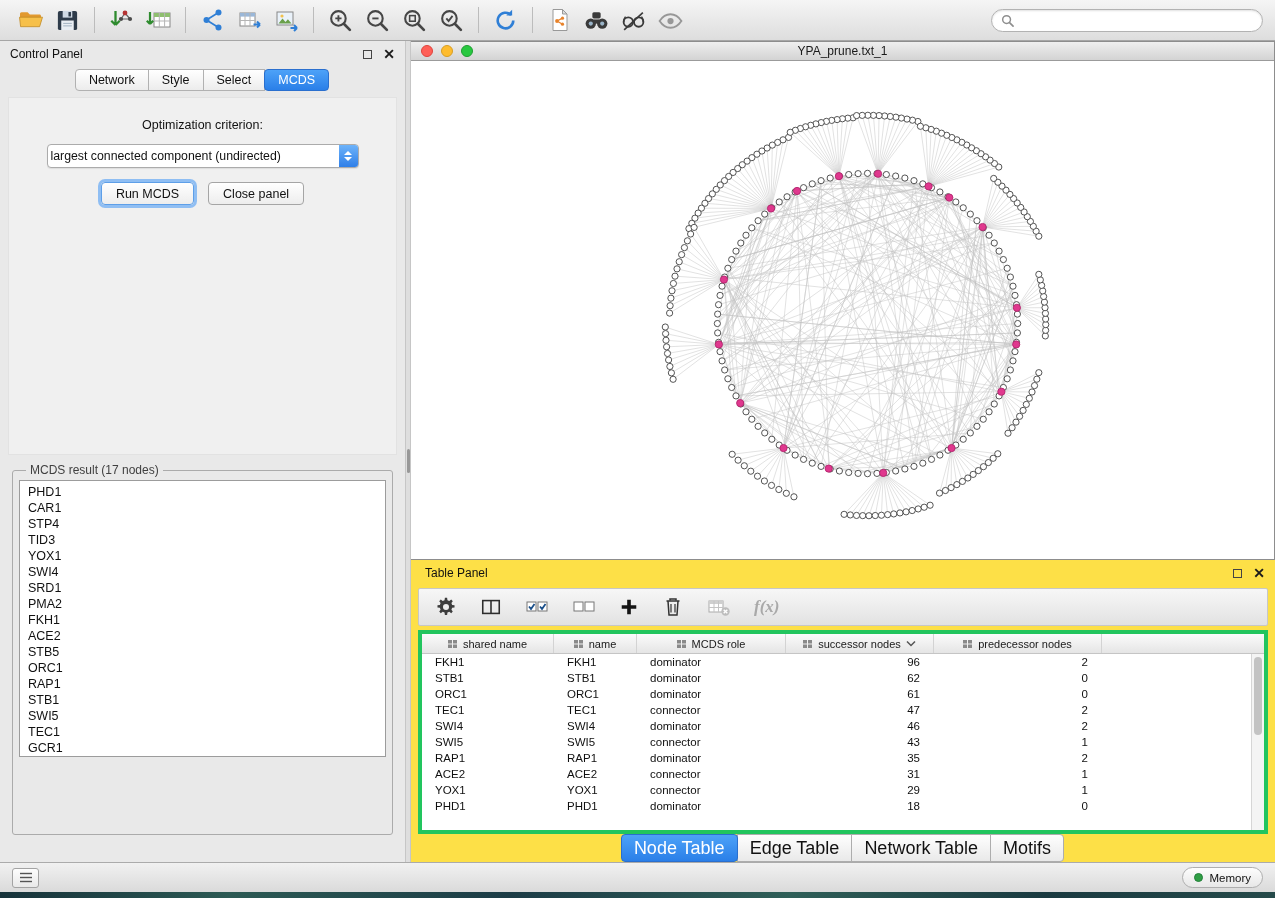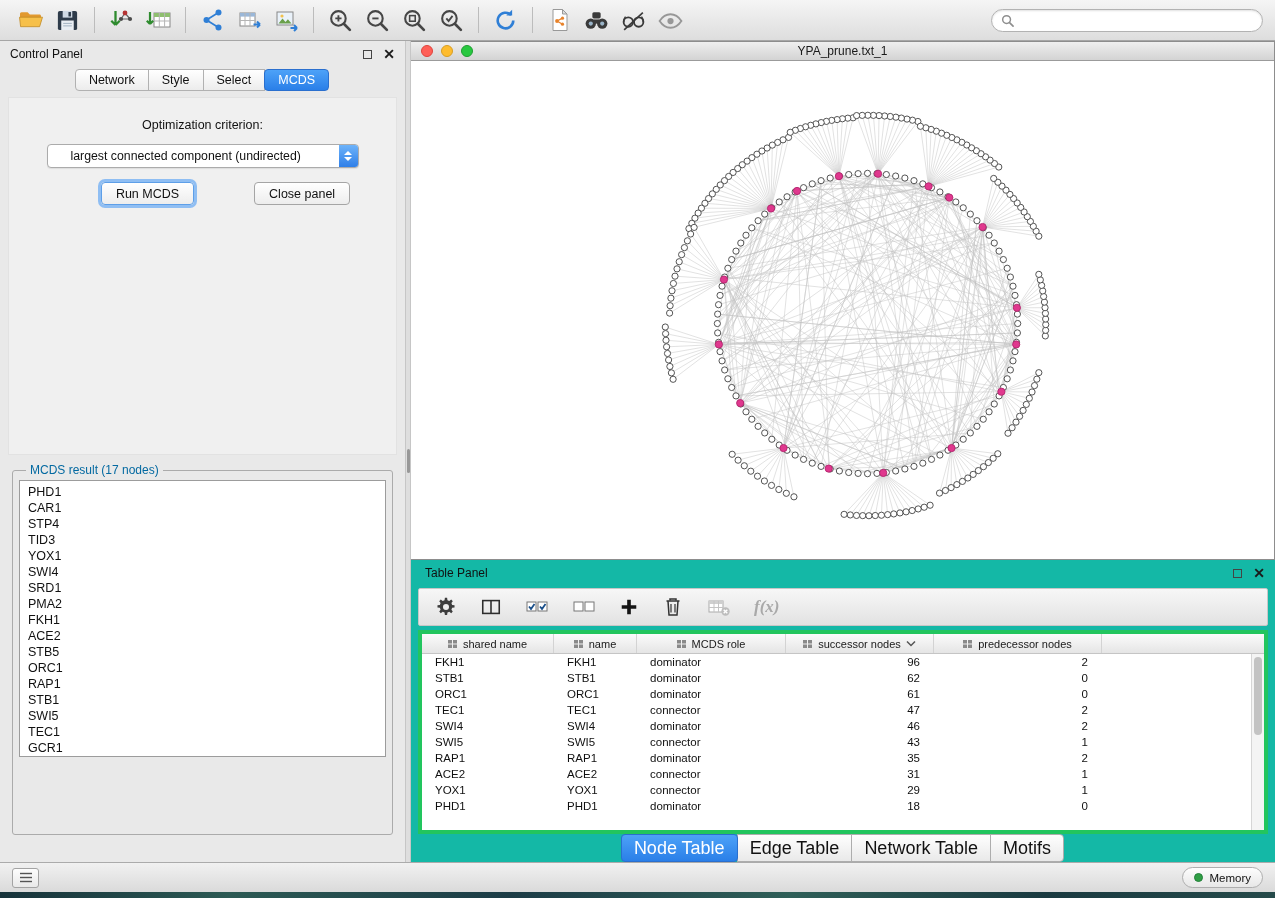--- a/index.html
+++ b/index.html
@@ -24,29 +24,29 @@
   .ph-icons { margin-left: auto; display: flex; align-items: center; gap: 11px; }
   .ph-float { width: 9px; height: 9px; border: 1.5px solid #444; }
   .ph-close { font-size: 14px; font-weight: bold; color: #1a1a1a; line-height: 1; }
   .cp-tabs { display: flex; justify-content: center; margin-top: 2px; }
   .cp-tab { padding: 3px 13px; font-size: 12.5px; color: #111; background: linear-gradient(#ffffff, #ececec); border: 1px solid #b1b1b1; margin-left: -1px; }
   .cp-tab.first { border-radius: 4px 0 0 4px; }
   .cp-tab.active { background: linear-gradient(#4da2f8, #2a7fe8); color: #fff; border-color: #2a6fce; border-radius: 4px; position: relative; z-index: 1; }
   .cp-upper { margin: 6px 8px 0; height: 358px; background: #f0f0f0; border: 1px solid #e2e2e2; display: flex; flex-direction: column; align-items: center; }
   .opt-label { margin-top: 20px; font-size: 12.5px; color: #111; }
   .dropdown { margin-top: 12px; width: 312px; height: 24px; background: #fff; border: 1px solid #ababab; border-radius: 4px; display: flex; align-items: center; overflow: hidden; box-shadow: 0 1px 1px rgba(0,0,0,.08); }
-  .dropdown .dd-text { flex: 1; font-size: 12.3px; padding-left: 23px; color: #111; white-space: nowrap; }
+  .dropdown .dd-text { flex: 1; font-size: 12.3px; padding-left: 3px; color: #111; white-space: nowrap; }
   .dd-stepper { width: 19px; height: 100%; background: linear-gradient(#6db3fa, #2f7fe8); display: flex; flex-direction: column; align-items: center; justify-content: center; gap: 2px; }
   .dd-stepper .tri-up { width: 0; height: 0; border-left: 4px solid transparent; border-right: 4px solid transparent; border-bottom: 4.5px solid #fff; }
   .dd-stepper .tri-down { width: 0; height: 0; border-left: 4px solid transparent; border-right: 4px solid transparent; border-top: 4.5px solid #fff; }
   .cp-buttons { margin-top: 14px; display: flex; gap: 14px; }
-  .btn { height: 23px; padding: 0 14px; font-size: 12.5px; color: #111; background: linear-gradient(#ffffff, #ededed); border: 1px solid #a5a5a5; border-radius: 4px; display: flex; align-items: center; font-family: inherit; margin-left: 46px; }
+  .btn { height: 23px; padding: 0 14px; font-size: 12.5px; color: #111; background: linear-gradient(#ffffff, #ededed); border: 1px solid #a5a5a5; border-radius: 4px; display: flex; align-items: center; font-family: inherit; }
   .btn.focus-ring { box-shadow: 0 0 0 3px rgba(64, 150, 245, .55); border-color: #5e9fe8; }
   .mcds-fieldset { margin: 8px 12px 0; height: 372px; border: 1px solid #ababab; border-radius: 3px; padding: 3px 6px 7px; }
-  .mcds-fieldset legend { font-size: 12px; color: #0369a1; padding: 0 4px; margin-left: 7px; }
+  .mcds-fieldset legend { font-size: 12px; color: #404040; padding: 0 4px; margin-left: 7px; }
   .mcds-list { width: 100%; height: 100%; background: #fff; border: 1px solid #9c9c9c; overflow: hidden; padding-top: 3px; }
   .list-item { font-size: 12.5px; color: #111; height: 16px; line-height: 16px; padding-left: 8px; }
 
   
   .vsplit { flex: 0 0 6px; background: #dedede; border-left: 1px solid #c6c6c6; border-right: 1px solid #c6c6c6; position: relative; }
   .vsplit .handle { position: absolute; top: 408px; left: 0.5px; width: 3px; height: 24px; background: #989898; border-radius: 2px; }
 
   
   .right-col { flex: 1; min-width: 0; display: flex; flex-direction: column; }
 
@@ -55,21 +55,21 @@
   .nw-titlebar { height: 19px; flex: 0 0 19px; background: linear-gradient(#efefef, #d3d3d3); border-bottom: 1px solid #9b9b9b; position: relative; display: flex; align-items: center; justify-content: center; font-size: 12px; color: #1a1a1a; }
   .traffic { position: absolute; left: 10px; top: 3px; display: flex; gap: 8px; }
   .tl { width: 12px; height: 12px; border-radius: 50%; }
   .tl.red { background: #ff5f57; border: 1px solid #df433c; }
   .tl.yellow { background: #febc2e; border: 1px solid #d89e23; }
   .tl.green { background: #28c840; border: 1px solid #1e9e31; }
   .nw-canvas { flex: 1; background: #fff; }
   .nw-canvas svg { width: 100%; height: 100%; display: block; }
 
   
-  .table-panel { flex: 1; min-height: 0; background: #14b8a6; display: flex; flex-direction: column; }
+  .table-panel { flex: 1; min-height: 0; background: #fde047; display: flex; flex-direction: column; }
   .tp-toolbar { flex: 0 0 38px; margin: 2px 7px 0; background: linear-gradient(#f7f7f7, #e2e2e2); border: 1px solid #c7c7c7; border-radius: 2px; display: flex; align-items: center; padding: 0 16px; gap: 23px; }
   .tp-ic { display: flex; align-items: center; justify-content: center; font-weight: bold; }
   .fx-label { font-family: "Liberation Serif", serif; font-style: italic; font-size: 17px; color: #a9a9a9; }
   .table-wrap { flex: 1; min-height: 0; margin: 4px 7px 0; border: 4px solid #22c55e; background: #fff; display: flex; flex-direction: column; position: relative; }
   .thead { flex: 0 0 20px; display: flex; background: linear-gradient(#fbfbfb, #e5e5e5); border-bottom: 1px solid #c5c5c5; font-size: 11px; color: #1a1a1a; }
   .thcell { height: 100%; display: flex; align-items: center; justify-content: center; gap: 5px; border-right: 1px solid #d3d3d3; }
   .thcell.filler { flex: 1; border-right: none; }
   .c0 { width: 132px; } .c1 { width: 83px; } .c2 { width: 149px; } .c3 { width: 148px; } .c4 { width: 168px; }
   .tbody { flex: 1; overflow: hidden; position: relative; }
   .trow { height: 16px; display: flex; align-items: center; font-size: 11.5px; color: #101010; }

